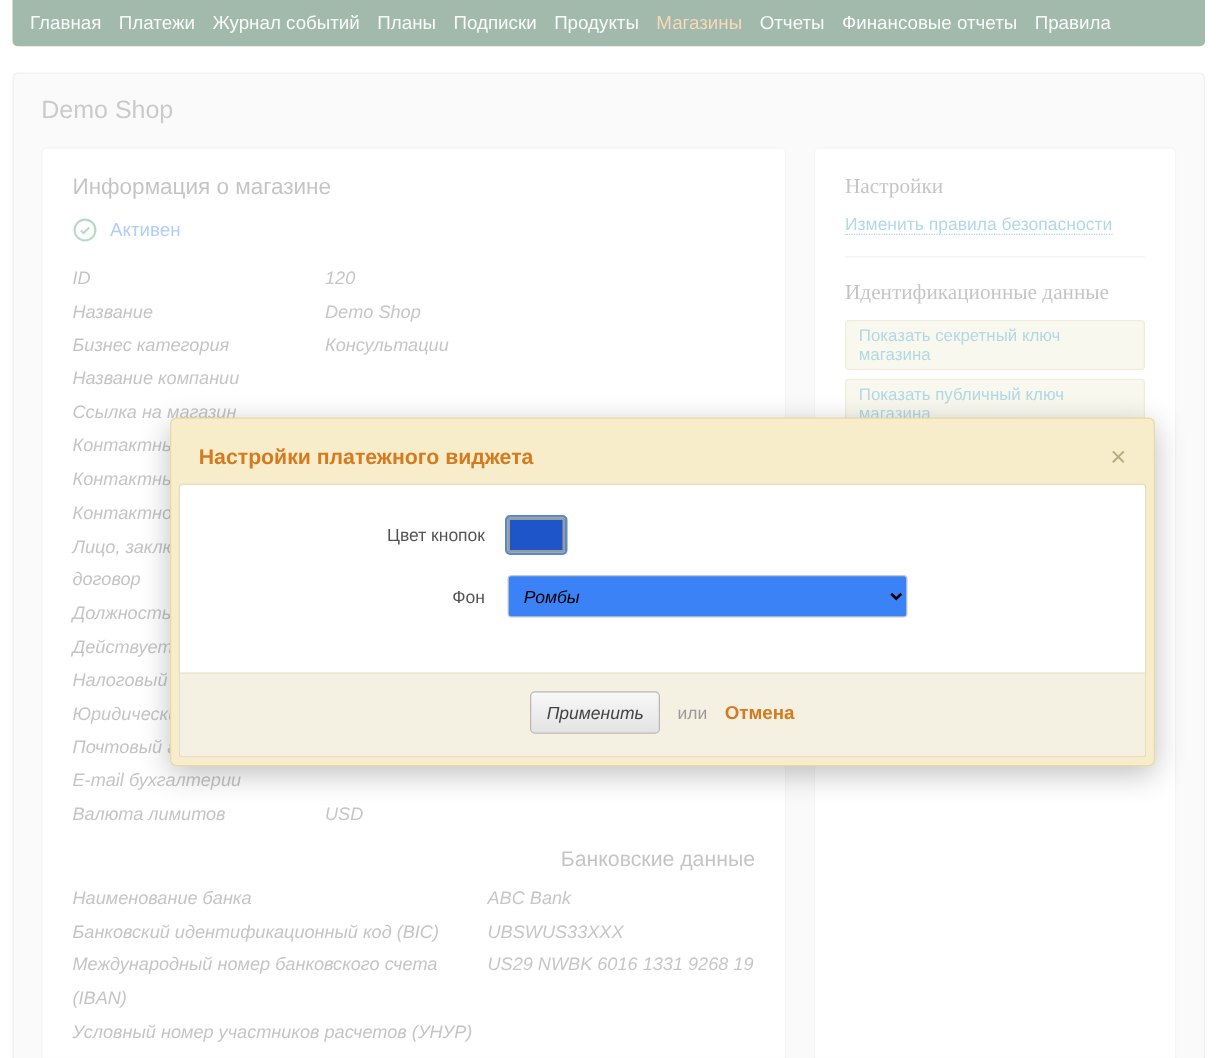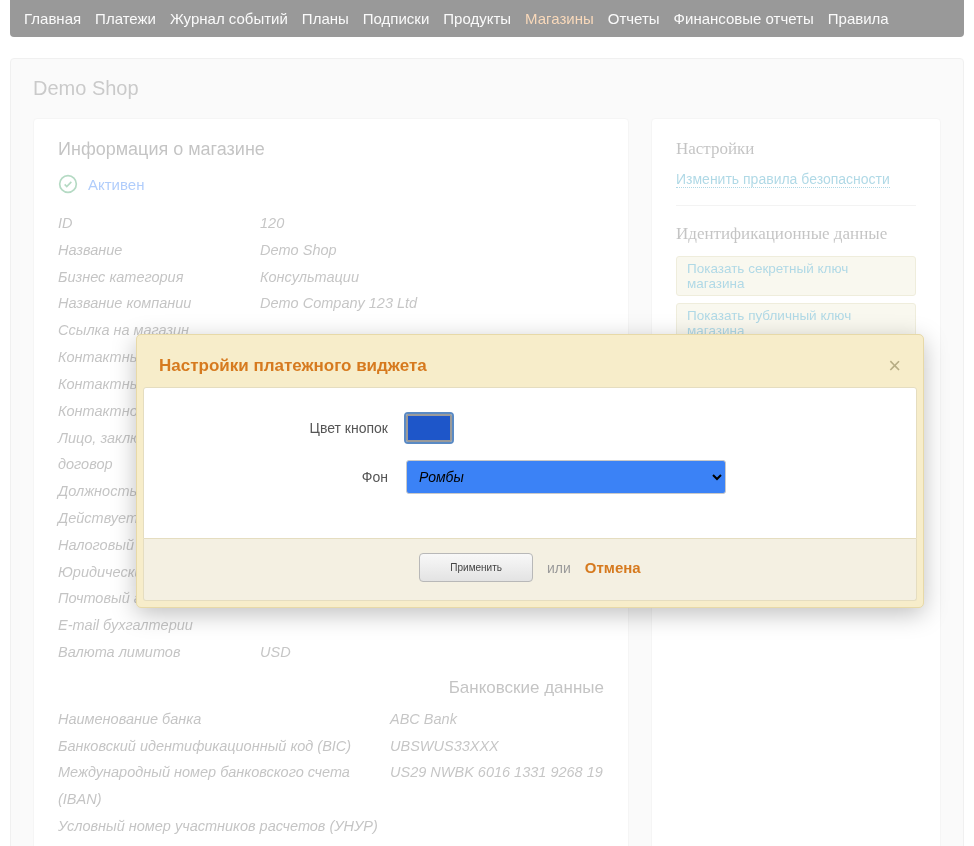--- a/index.html
+++ b/index.html
@@ -7,21 +7,21 @@
       font-family: Arial, Helvetica, sans-serif;
       background: #ffffff;
       font-size: 14px;
       color: #4d4d4d;
       width: 974px;
       height: 846px;
       overflow: hidden;
       position: relative;
     }
     .topnav {
-      background: #000000;
+      background: #14532d;
       border-radius: 0 0 4px 4px;
       margin: 0 10px;
       padding: 10px 14px;
       display: flex;
       gap: 14px;
       font-size: 15px;
     }
     .topnav a {
       color: #f3f3f3;
       text-decoration: none;
@@ -201,24 +201,25 @@
       display: flex;
       justify-content: center;
       align-items: center;
       gap: 14px;
       padding: 14px 0 18px 0;
     }
     .apply-btn {
       background: linear-gradient(#f8f8f8,#e3e3e3);
       border: 1px solid #b8b8b8;
       border-radius: 4px;
-      padding: 8px 30px;
-      font-size: 10px;
+      padding: 8px 12px;
+      font-size: 14px;
       color: #444;
       cursor: pointer;
+      font-style: italic;
     }
     .or-text { color: #9a9a9a; font-size: 14px; }
     .cancel-link {
       color: #d67a1f;
       font-weight: bold;
       font-size: 15px;
       cursor: pointer;
     }
   </style>
 </head>
@@ -262,21 +263,20 @@
       <div class="kv">
           <span class="k">Название</span>
           <span class="v">Demo Shop</span>
         </div>
       <div class="kv">
           <span class="k">Бизнес категория</span>
           <span class="v">Консультации</span>
         </div>
       <div class="kv">
           <span class="k">Название компании</span>
-          <span class="v">Demo Company 123 Ltd</span>
         </div>
       <div class="kv">
           <span class="k">Ссылка на магазин</span>
           <span class="v"></span>
         </div>
       <div class="kv">
           <span class="k">Контактный e-mail</span>
           <span class="v"></span>
         </div>
       <div class="kv">

